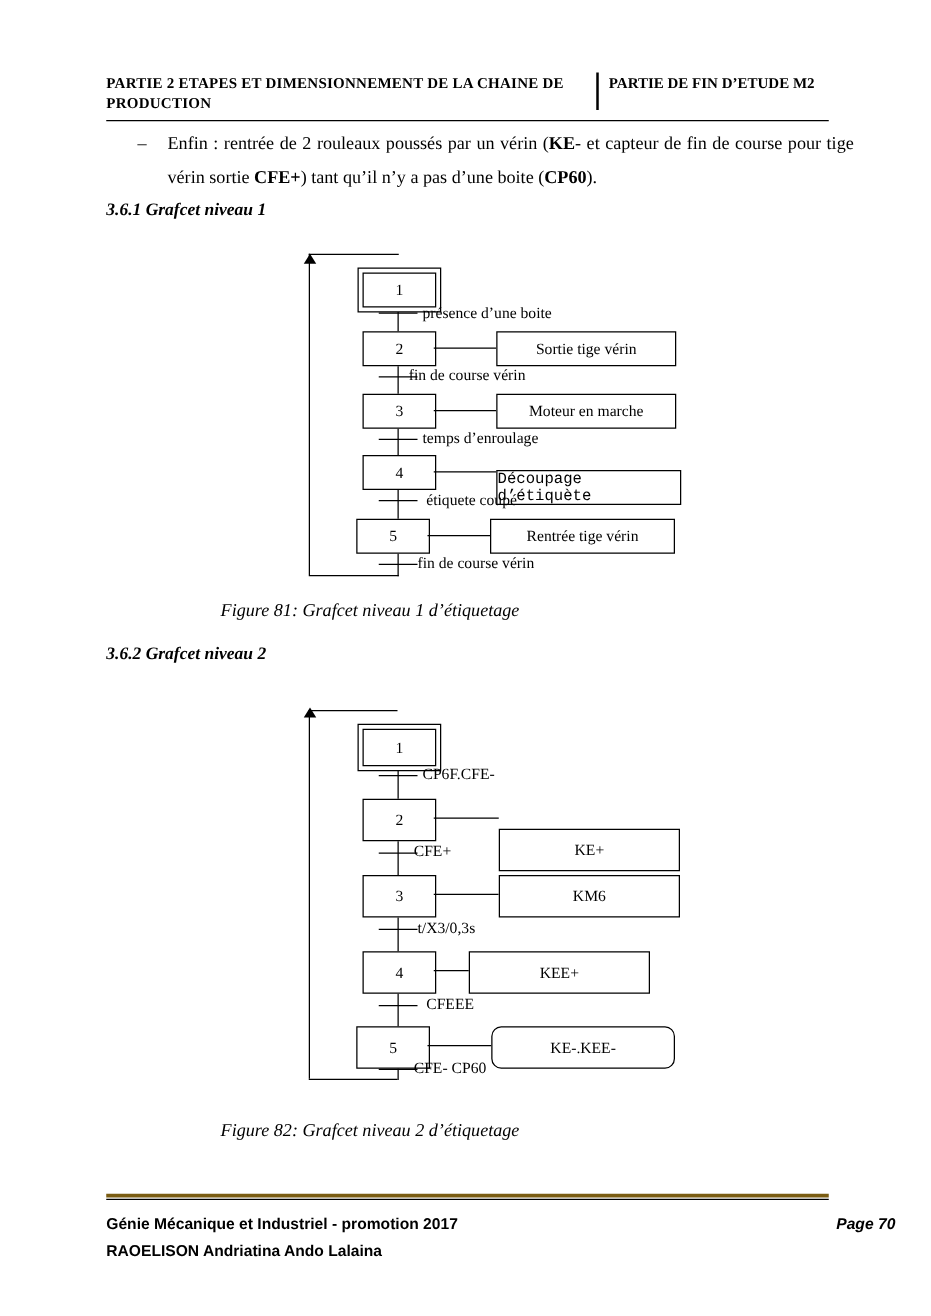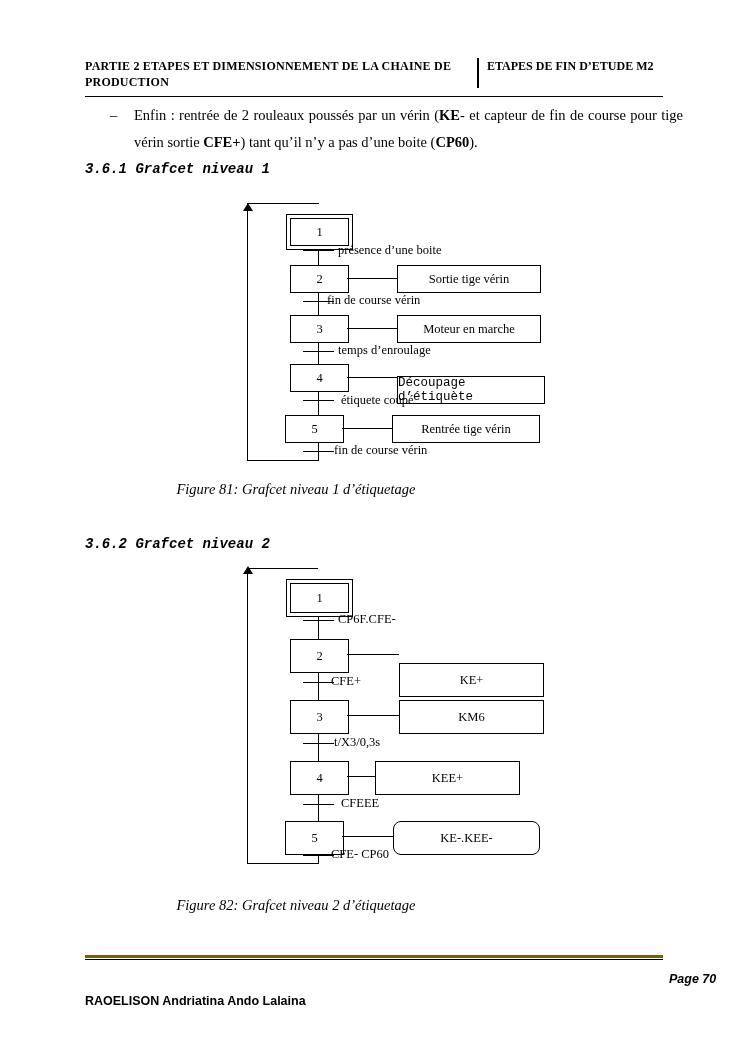--- a/index.html
+++ b/index.html
@@ -34,24 +34,24 @@
   
   .bullet{
     position:absolute;left:110px;top:102px;width:573px;
     font-size:14.5px;line-height:1.85;text-align:justify;
   }
   .bullet .dash{position:absolute;left:0px;top:0px;}
   .bullet .btext{display:block;margin-left:24px;}
   b{font-weight:bold;}
 
   .h3{
-    position:absolute;font-style:italic;font-weight:bold;font-size:14px;font-family:Liberation Mono, monospace;
+    position:absolute;font-style:italic;font-weight:bold;font-size:14px;
   }
   #h3-1{left:85px;top:161px;}
-  #h3-2{left:85px;top:536px;}
+  #h3-2{left:85px;top:516px;}
 
   .caption{
     position:absolute;width:592px;text-align:center;
     font-style:italic;font-size:14.5px;
   }
   #cap1{top:481px;left:0;}
   #cap2{top:897px;left:0;}
 
   
   .footer-rule{
@@ -106,21 +106,21 @@
   }
 </style>
 </head>
 <body>
 
 <div class="page">
 
   <div class="header">
     <div class="header-left">PARTIE 2 ETAPES ET DIMENSIONNEMENT DE LA CHAINE DE PRODUCTION</div>
     <div class="header-divider"></div>
-    <div class="header-right">ETAPES DE FIN D’ETUDE M2</div>
+    <div class="header-right">PARTIE DE FIN D’ETUDE M2</div>
   </div>
   <div class="header-rule"></div>
 
   <div class="bullet">
     <span class="dash">–</span>
     <span class="btext" id="bullet-text">Enfin : rentrée de 2 rouleaux poussés par un vérin (<b>KE</b>- et capteur de fin de course pour tige vérin sortie <b>CFE+</b>) tant qu’il n’y a pas d’une boite (<b>CP60</b>).</span>
   </div>
 
   <div class="h3" id="h3-1">3.6.1 Grafcet niveau 1</div>
 
@@ -247,16 +247,17 @@
     </div>
 
     <div class="gline" style="left:303px;top:297px;width:31px;height:1px;"></div>
     <div class="glabel" style="left:331px;top:289px;">CFE- CP60</div>
   </div>
 
   <div class="caption" id="cap2">Figure 82: Grafcet niveau 2 d’étiquetage</div>
 
   <div class="footer-rule"></div>
   <div class="footer-rule2"></div>
+  <div class="footer-left">Génie Mécanique et Industriel - promotion 2017</div>
   <div class="footer-right">Page 70</div>
   <div class="footer-name">RAOELISON Andriatina Ando Lalaina</div>
 
 </div>
 
 </body></html>

